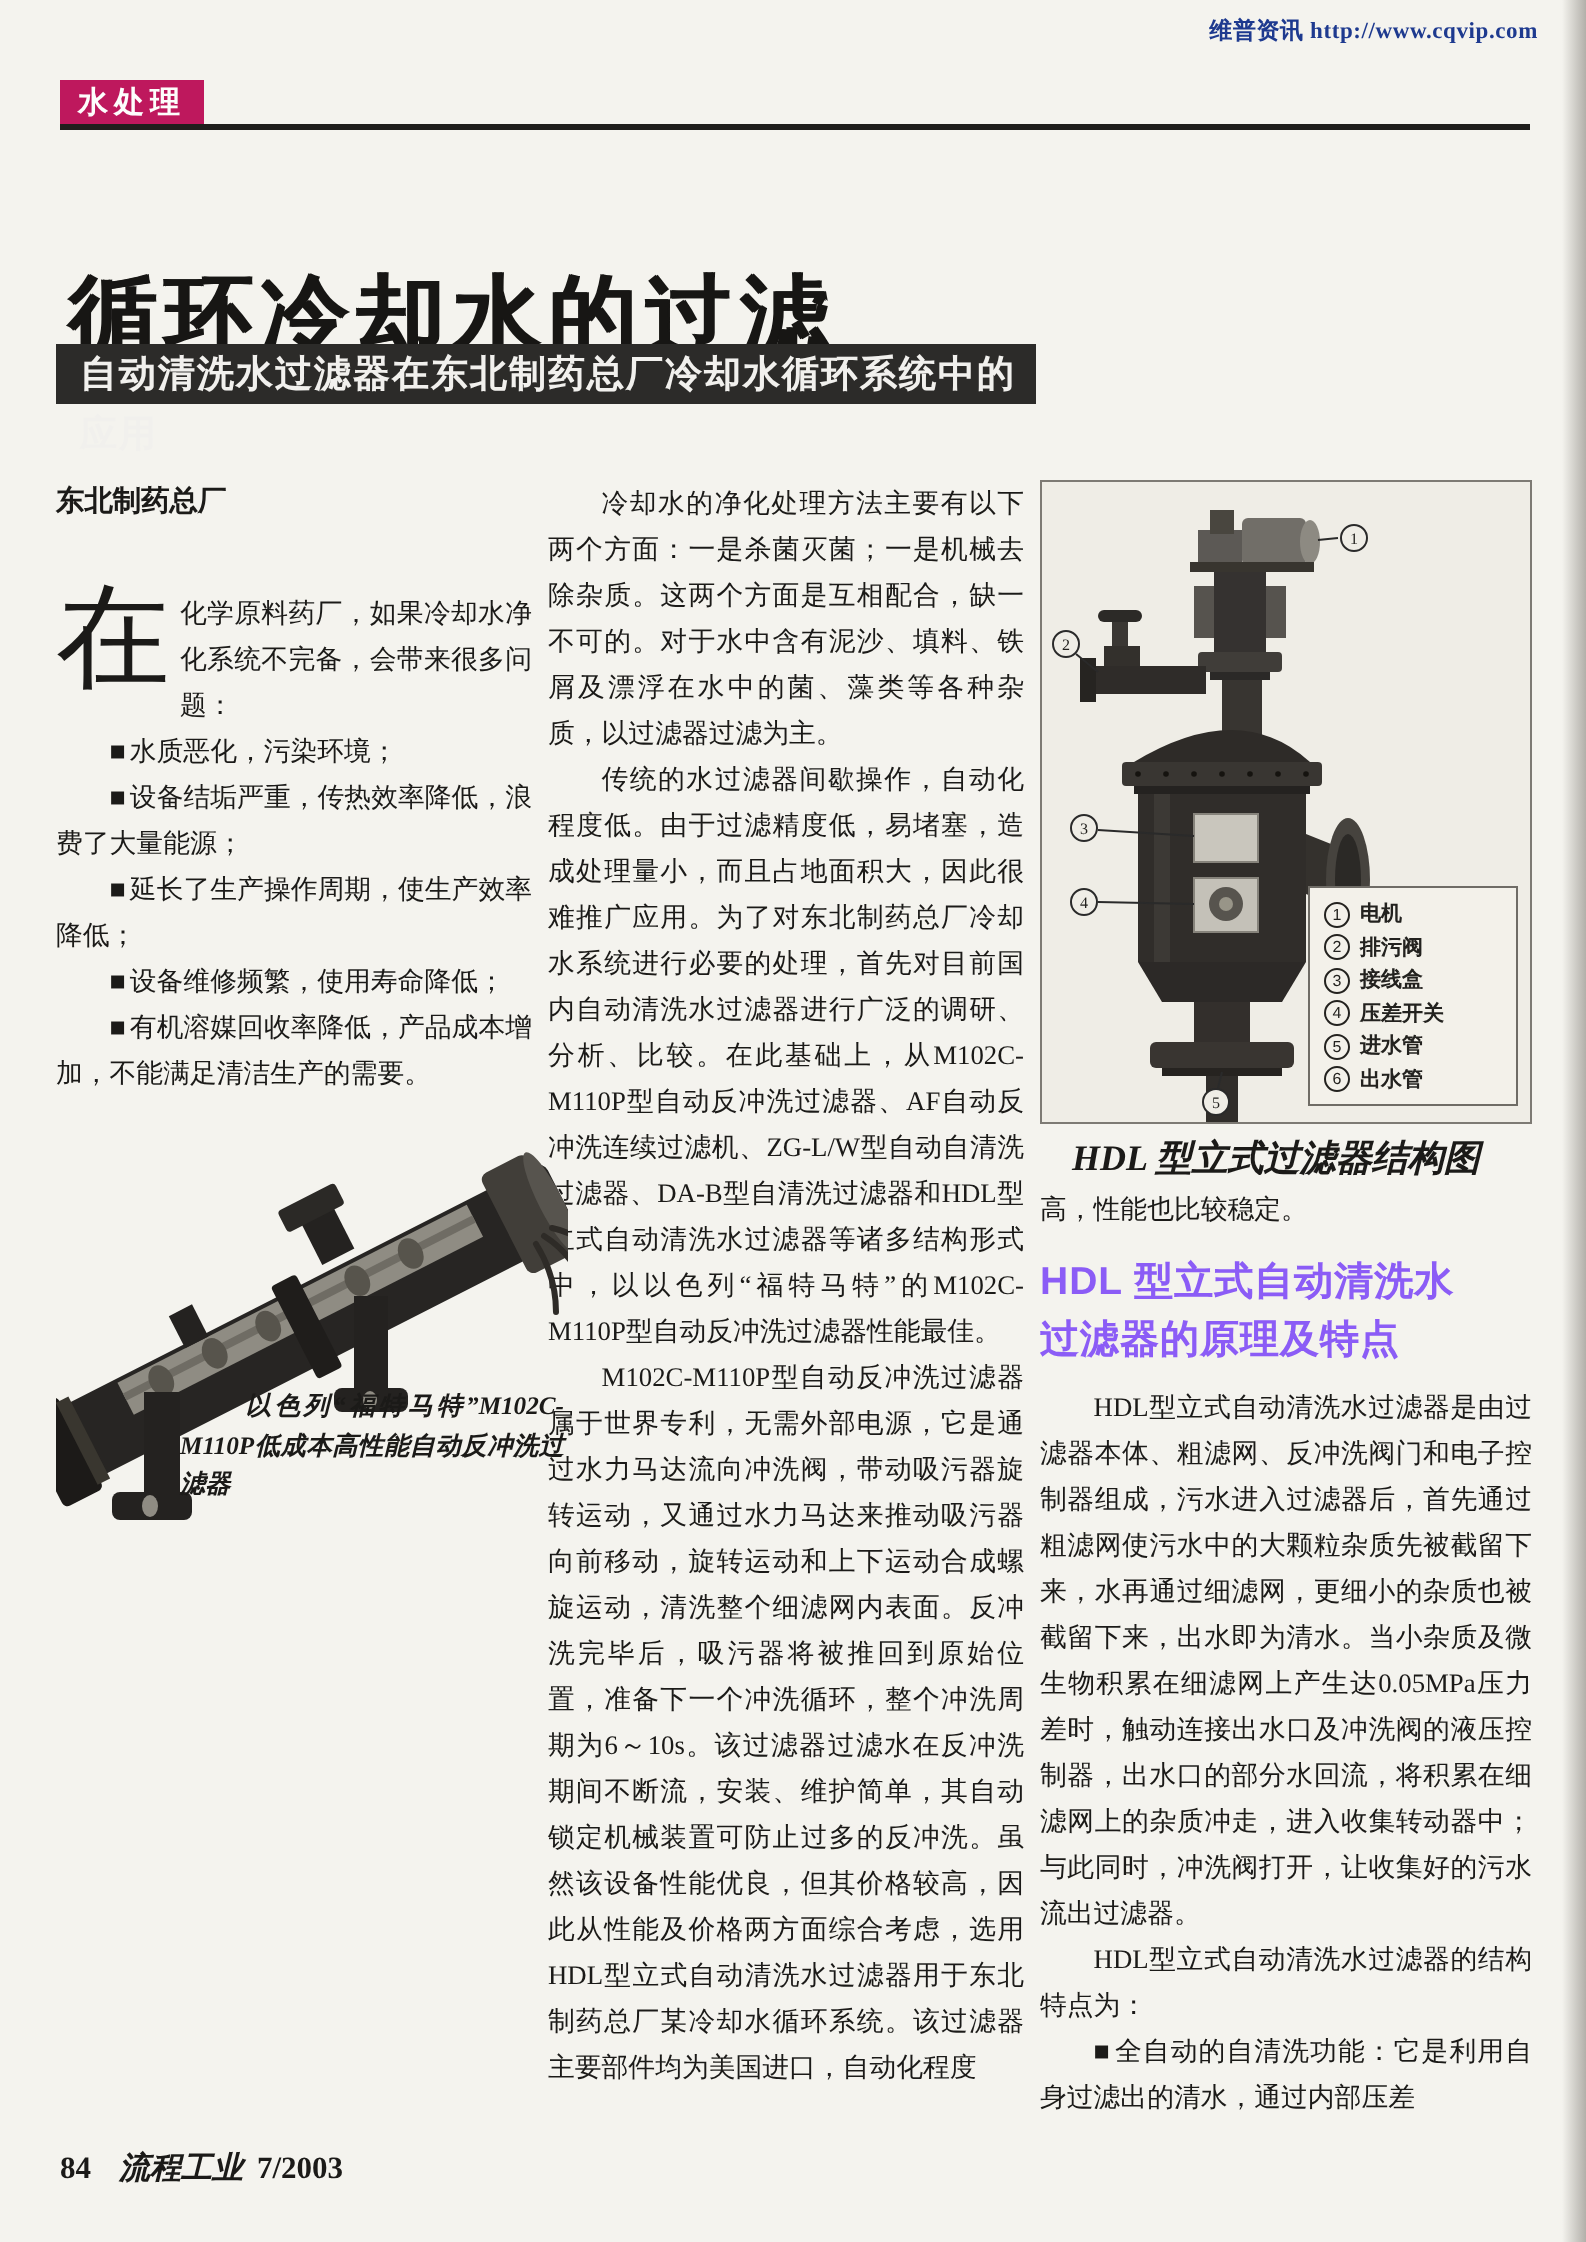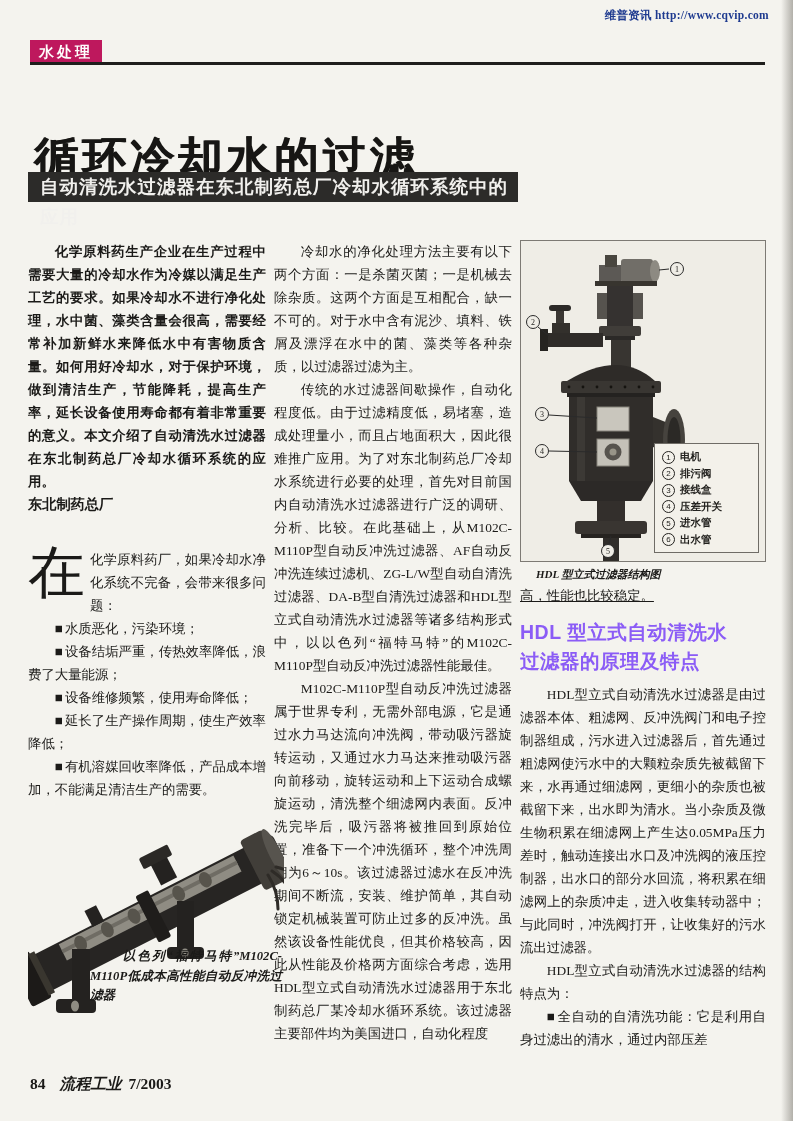--- a/index.html
+++ b/index.html
@@ -48,22 +48,22 @@
   .fig2-frame{position:relative;width:246px;height:322px;box-sizing:border-box;
     background:#efede6;border:1px solid #7d7a74;}
   .fig2-legend{position:absolute;right:6px;bottom:8px;width:92px;
     background:#f3f1ea;border:1px solid #6f6c66;padding:5px 4px 4px 7px;
     font-family:"Liberation Sans","DejaVu Sans",sans-serif;}
   .legend-row{display:flex;align-items:center;height:16.5px;}
   .cnum{display:inline-block;flex:0 0 11px;width:11px;height:11px;
     border:1px solid #23221f;border-radius:50%;font-size:8px;line-height:11px;
     text-align:center;margin-right:5px;color:#23221f;}
   .legend-label{font-weight:bold;font-size:10.5px;color:#23221f;}
-  .fig2-caption{margin:5px 0 0 16px;font-style:italic;font-weight:bold;font-size:11px;}
-  .carry{margin-top:2px !important;text-decoration:underline;}
+  .fig2-caption{margin:5px 0 0 16px;font-style:italic;font-weight:bold;font-size:18px;}
+  .carry{margin-top:2px !important;}
   .sec-heading{font-family:"Liberation Sans","DejaVu Sans",sans-serif;
     font-weight:bold;font-size:19.5px;line-height:29px;margin:11px 0 7px;
     letter-spacing:.5px;color:#8b5cf6;}
   .footer{position:absolute;left:30px;top:1074px;font-weight:bold;font-size:15.5px;}
   .footer .journal{font-style:italic;margin:0 7px 0 14px;}
   svg text.callout{font-size:8px;font-family:"Liberation Serif",serif;fill:#23221f;}
 </style>
 </head>
 <body>
 
@@ -75,29 +75,28 @@
   <span class="section-tag">水处理</span>
 </div>
 
 <h1 class="page-title">循环冷却水的过滤</h1>
 
 <div class="subtitle-bar">自动清洗水过滤器在东北制药总厂冷却水循环系统中的应用</div>
 
 <div class="columns">
 
   <div class="col col1">
-    <p class="abstract">化学原料药生产企业在生产过程中需要大量的冷却水作为冷媒以满足生产工艺的要求。如果冷却水不进行净化处理，水中菌、藻类含量会很高，需要经常补加新鲜水来降低水中有害物质含量。如何用好冷却水，对于保护环境，做到清洁生产，节能降耗，提高生产率，延长设备使用寿命都有着非常重要的意义。本文介绍了自动清洗水过滤器在东北制药总厂冷却水循环系统的应用。</p>
     <p class="affiliation">东北制药总厂</p>
 
     <div class="intro">
       <p class="lead"><span class="dropcap">在</span><span>化学原料药厂，如果冷却水净化系统不完备，会带来很多问题：</span></p>
       <p class="indent"><span class="bmark">■</span><span>水质恶化，污染环境；</span></p>
       <p class="indent"><span class="bmark">■</span><span>设备结垢严重，传热效率降低，浪费了大量能源；</span></p>
+      <p class="indent"><span class="bmark">■</span><span>延长了生产操作周期，使生产效率降低；</span></p>
       <p class="indent"><span class="bmark">■</span><span>设备维修频繁，使用寿命降低；</span></p>
-      <p class="indent"><span class="bmark">■</span><span>延长了生产操作周期，使生产效率降低；</span></p>
       <p class="indent"><span class="bmark">■</span><span>有机溶媒回收率降低，产品成本增加，不能满足清洁生产的需要。</span></p>
     </div>
 
     <div class="figure1">
       <svg width="256" height="214" viewBox="0 0 256 214">
         <g transform="rotate(-27 128 106)">
           <rect x="-16" y="86" width="284" height="40" rx="5" fill="#272523"></rect>
           <rect x="28" y="88" width="196" height="18" fill="#8f8c83"></rect>
           <rect x="28" y="94" width="196" height="4" fill="#6f6c64"></rect>
           <ellipse cx="48" cy="97" rx="6" ry="8" fill="#57544c"></ellipse>

